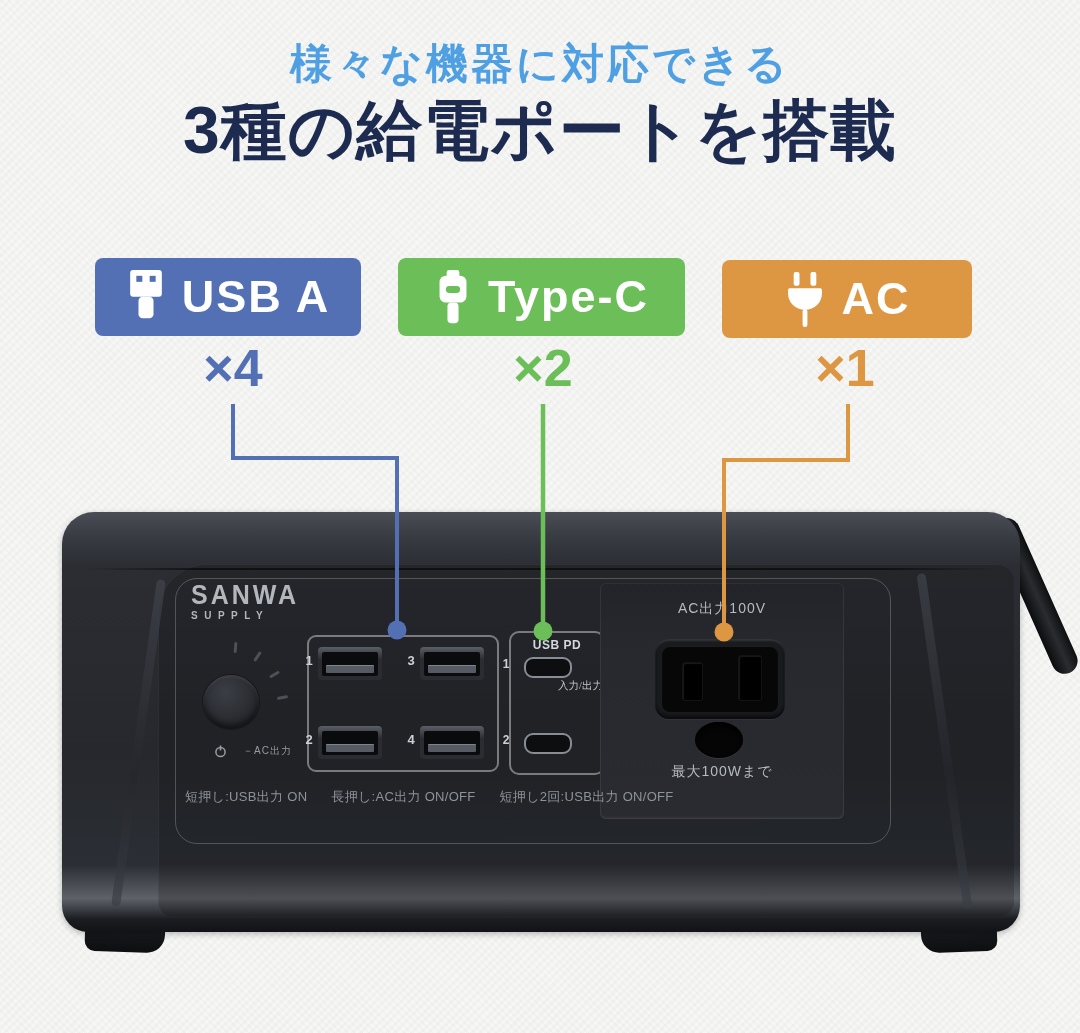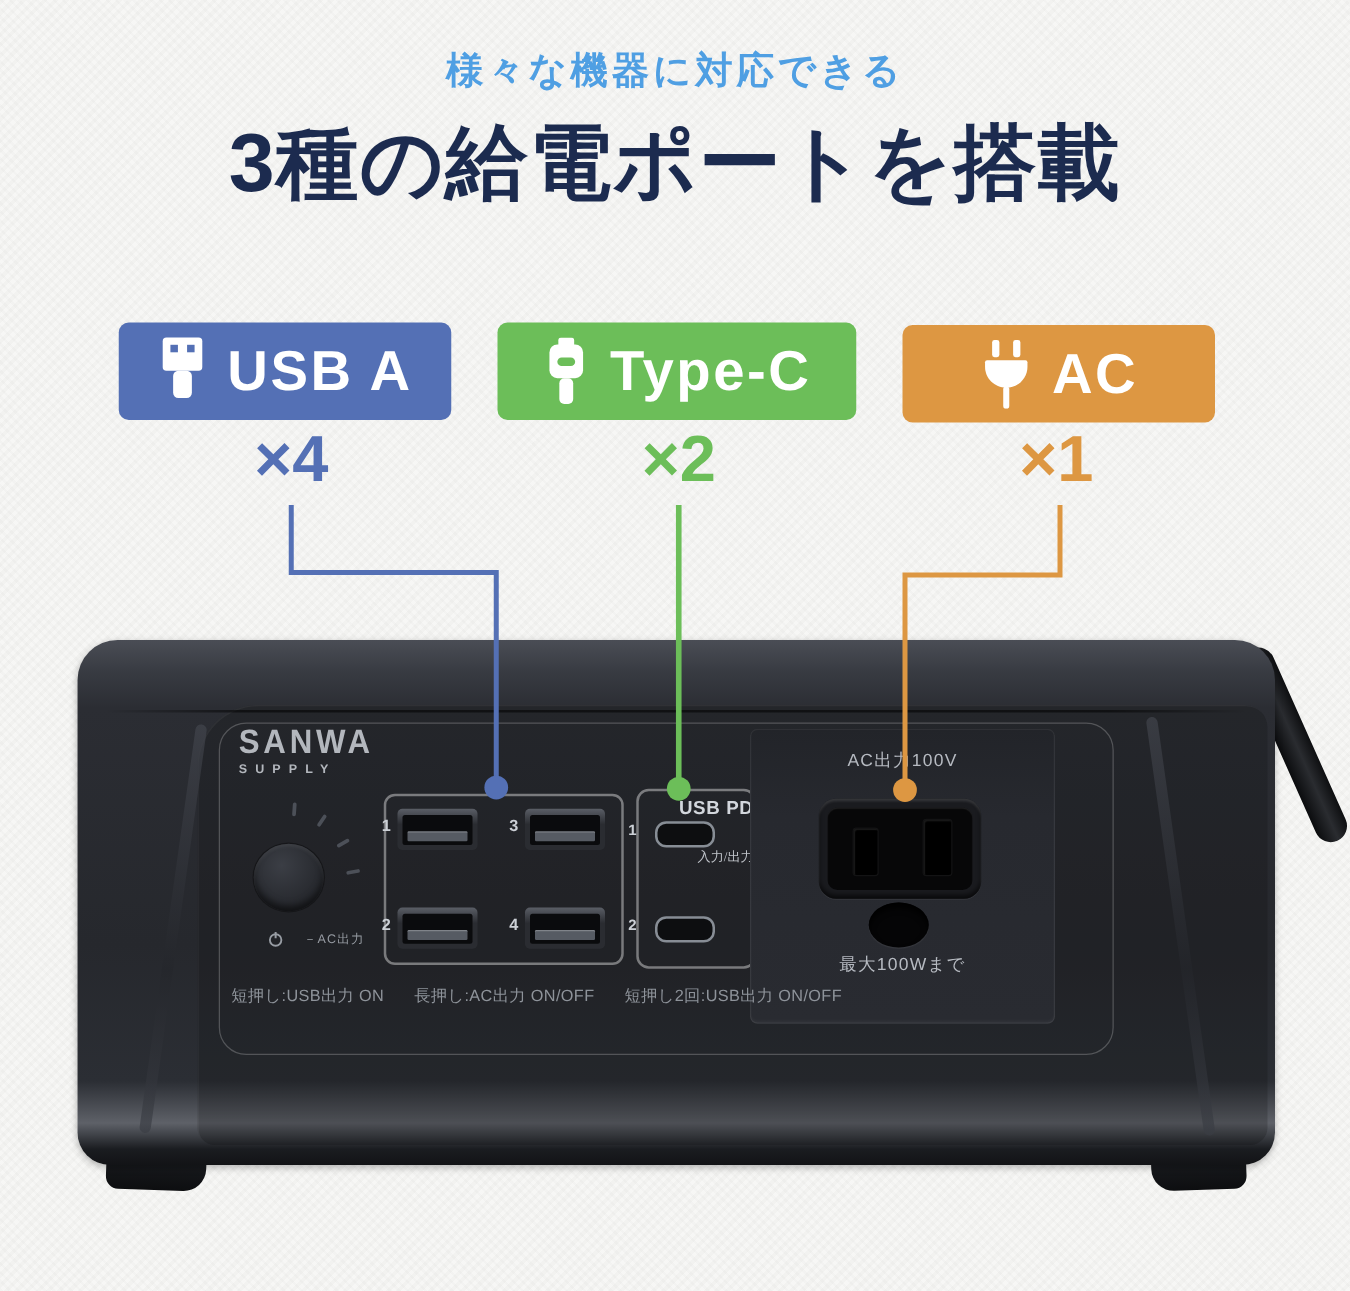--- a/index.html
+++ b/index.html
@@ -6,21 +6,21 @@
   .stage{
     position:relative;width:1080px;height:1033px;overflow:hidden;
     background:
       repeating-linear-gradient(45deg, rgba(0,0,0,0.014) 0 2px, rgba(0,0,0,0) 2px 5px),
       repeating-linear-gradient(-45deg, rgba(255,255,255,0.35) 0 3px, rgba(0,0,0,0) 3px 6px),
       #f2f2f0;
     font-family:"Liberation Sans","DejaVu Sans",sans-serif;
   }
   
   .subtitle{position:absolute;top:36px;left:0;width:100%;text-align:center;
-    font-size:30px;font-weight:bold;color:#4f9fe3;letter-spacing:3px;}
+    font-size:42px;font-weight:bold;color:#4f9fe3;letter-spacing:3px;}
   .main-title{position:absolute;top:86px;left:0;width:100%;text-align:center;
     font-size:66px;font-weight:bold;color:#1c2b4f;letter-spacing:1px;}
   
   .badge{position:absolute;height:78px;border-radius:8px;display:flex;align-items:center;
     justify-content:center;gap:16px;color:#fff;font-size:45px;font-weight:bold;letter-spacing:2px;}
   .badge-usba{left:95px;top:258px;width:266px;background:#5470b5;}
   .badge-typec{left:398px;top:258px;width:287px;background:#6cbe59;}
   .badge-ac{left:722px;top:260px;width:250px;background:#dd9742;justify-content:center;}
   .badge svg{display:block;}
   .count{position:absolute;width:140px;text-align:center;font-size:52px;font-weight:bold;}
@@ -76,21 +76,21 @@
     box-shadow:inset 0 1px 0 rgba(255,255,255,0.25);}
   .up1{left:256px;top:135px;} .up3{left:358px;top:135px;}
   .up2{left:256px;top:214px;} .up4{left:358px;top:214px;}
   .pnum{position:absolute;width:16px;text-align:center;font-size:13px;font-weight:bold;color:#ccd0d6;}
   .n1{left:239px;top:141px;} .n3{left:341px;top:141px;}
   .n2{left:239px;top:220px;} .n4{left:341px;top:220px;}
   
   .pd-group{position:absolute;left:447px;top:119px;width:92px;height:140px;
     border:2px solid rgba(255,255,255,0.40);border-radius:10px;}
   .pd-header{position:absolute;left:0;top:5px;width:100%;text-align:center;
-    font-size:15px;font-weight:bold;color:#d3d7dd;letter-spacing:0.5px;padding-left:16px;}
+    font-size:12px;font-weight:bold;color:#d3d7dd;letter-spacing:0.5px;}
   .pd-pill{position:absolute;left:13px;width:44px;height:17px;border-radius:9px;
     background:#0d0e10;border:2.5px solid #878d95;}
   .pd-pill-1{top:24px;} .pd-pill-2{top:100px;}
   .pd-caption{position:absolute;left:0;top:46px;width:100%;text-align:right;font-size:10.5px;color:#c0c4ca;font-family:Liberation Serif, serif;}
   .pdnum{position:absolute;width:14px;text-align:center;font-size:12px;font-weight:bold;color:#ccd0d6;}
   .pd-n1{left:437px;top:145px;} .pd-n2{left:437px;top:221px;}
   
   .ac-inset{position:absolute;left:538px;top:71px;width:244px;height:236px;border-radius:6px;
     background:linear-gradient(180deg,#222429,#27292f 30%,#292b31);
     box-shadow:inset 0 0 0 1px rgba(255,255,255,0.06),inset 0 -2px 3px rgba(255,255,255,0.05);}

